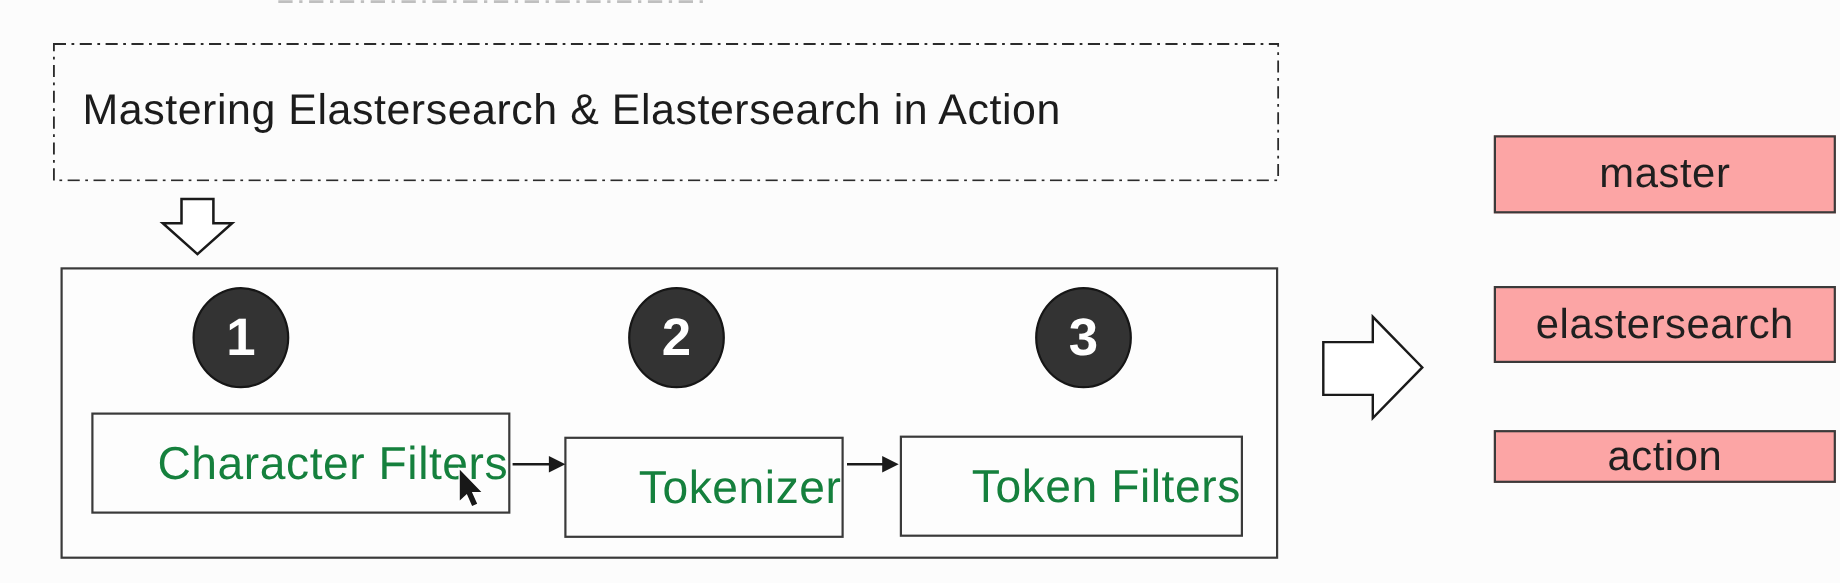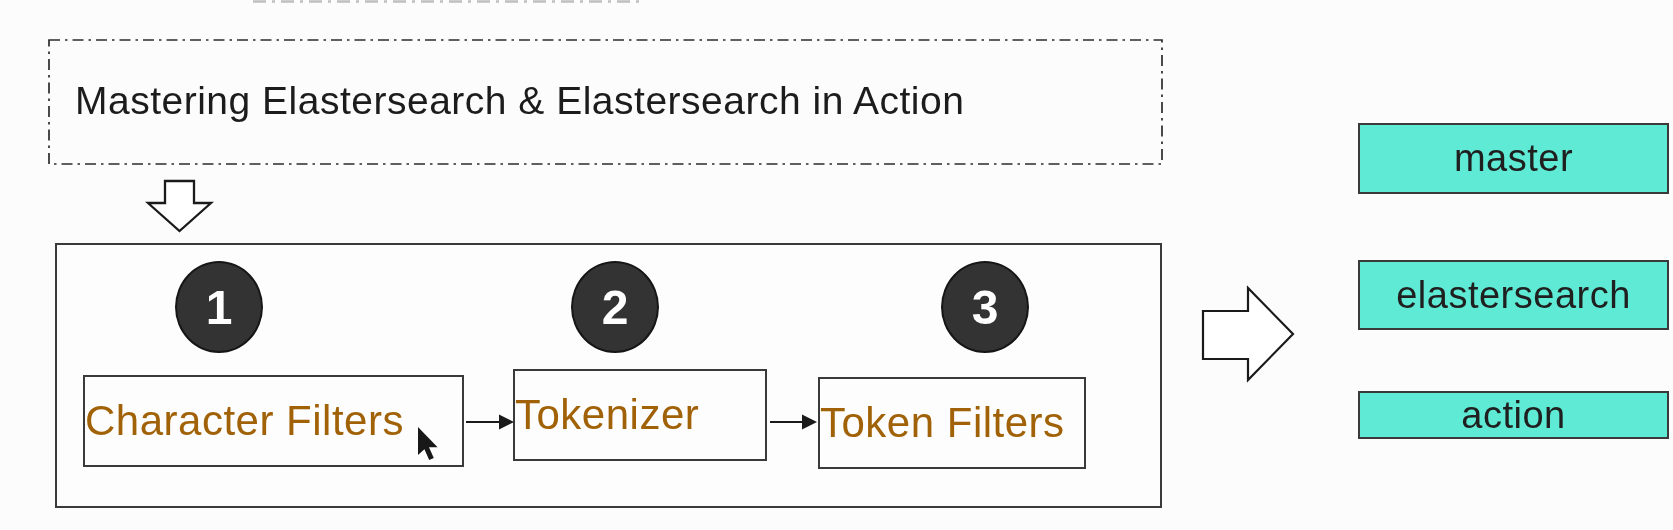--- a/index.html
+++ b/index.html
@@ -74,37 +74,37 @@
   .circle-3 { left: 941px; }
   
   .step-box {
     position: absolute;
     height: 92px;
     border: 2px solid #3a3a3a;
     background: #fdfdfd;
     box-sizing: border-box;
     display: flex;
     align-items: center;
-    justify-content: flex-start;
+    justify-content: flex-end;
     font-size: 42px;
     font-weight: 300;
     letter-spacing: 0.5px;
-    color: #a16207;
+    color: #15803d;
     white-space: nowrap;
   }
   .box-char-filters { left: 83px;  top: 375px; width: 381px; }
-  .box-tokenizer    { left: 513px; top: 369px; width: 254px; }
-  .box-token-filters{ left: 818px; top: 377px; width: 268px; }
+  .box-tokenizer    { left: 513px; top: 397px; width: 254px; }
+  .box-token-filters{ left: 818px; top: 396px; width: 312px; }
   
   .token-box {
     position: absolute;
     left: 1358px;
     width: 311px;
     border: 2px solid #3a3a3a;
-    background: #5eead4;
+    background: #fca5a5;
     box-sizing: border-box;
     display: flex;
     align-items: center;
     justify-content: center;
     font-size: 38px;
     font-weight: 300;
     letter-spacing: 0.5px;
     color: #1f1f1f;
   }
   .token-master        { top: 123px; height: 71px; }

